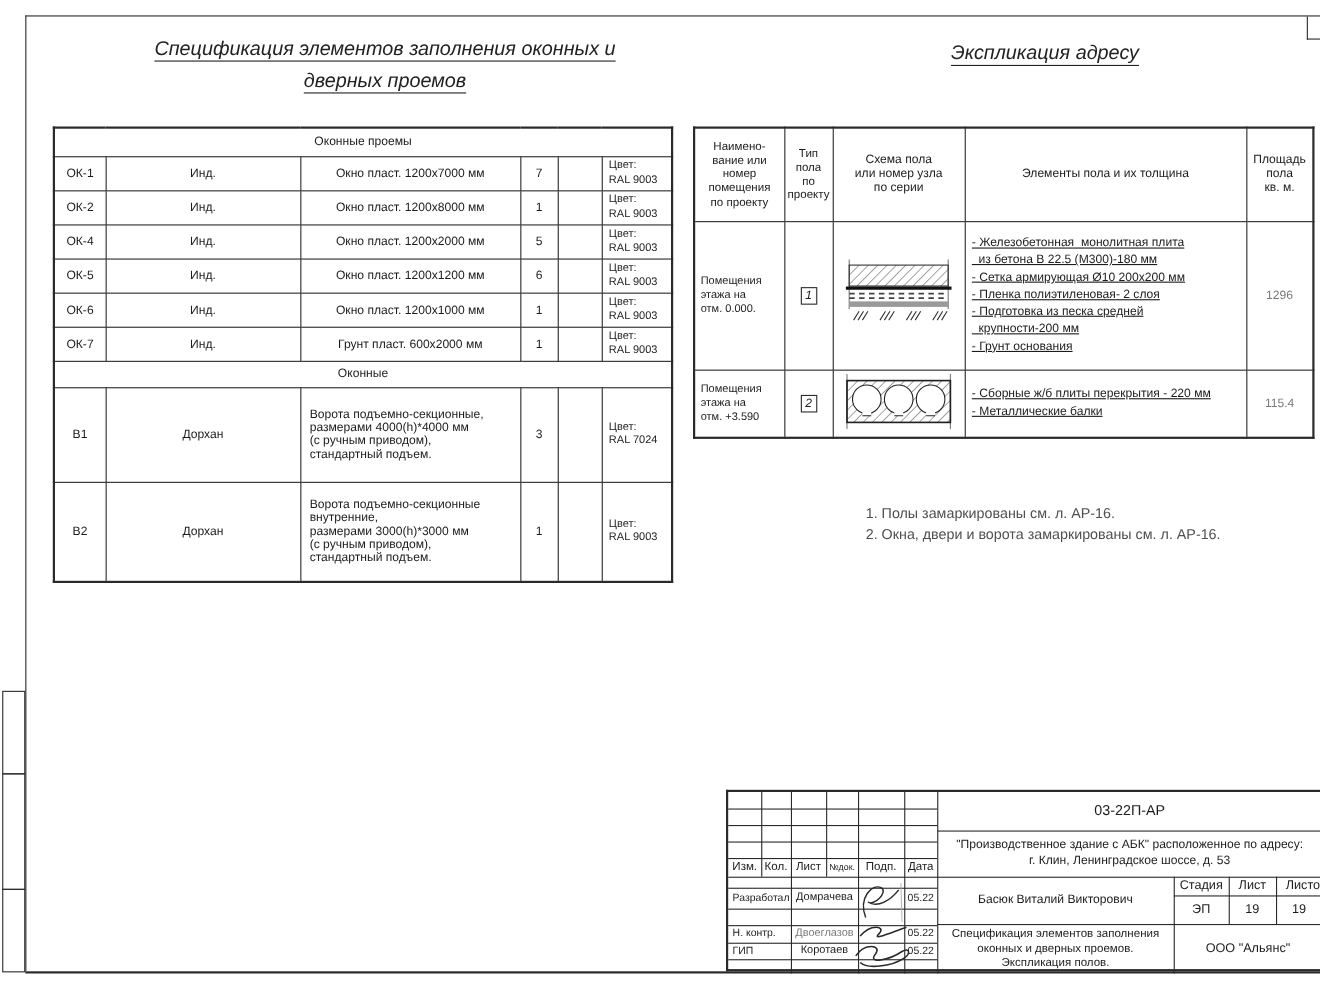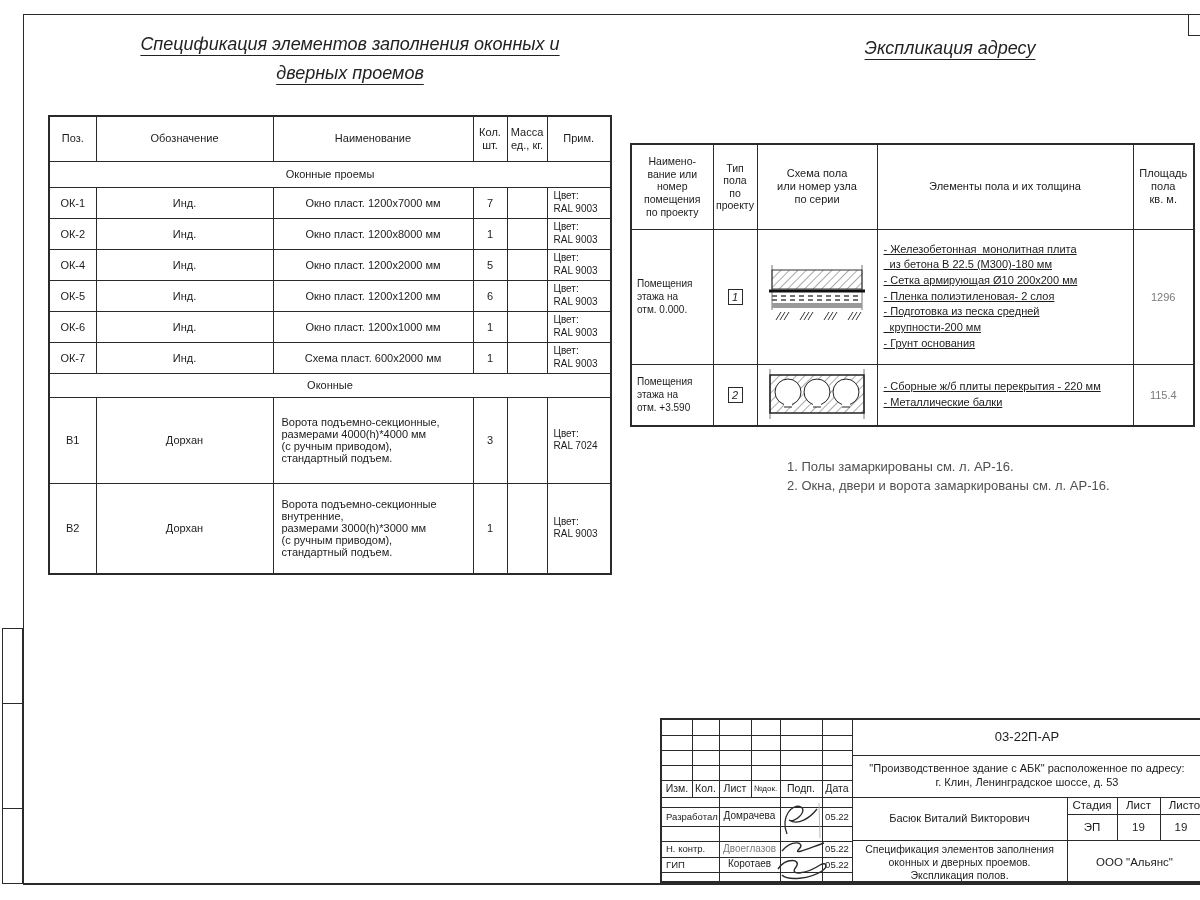--- a/index.html
+++ b/index.html
@@ -70,30 +70,20 @@
   <table class="grid abs" style="left:48px; top:115px; width:562px;">
     <colgroup>
         <col style="width:47px">
         <col style="width:177px">
         <col style="width:200px">
       <col style="width:34px">
         <col style="width:40px">
         <col style="width:64px">
       </colgroup>
     <tbody>
-        <tr class="hdr" style="height:45px">
-      <td class="pre">Поз.</td>
-      <td class="pre">Обозначение</td>
-      <td class="pre">Наименование</td>
-      <td class="pre">Кол.
-шт.</td>
-      <td class="pre">Масса
-ед., кг.</td>
-      <td class="pre">Прим.</td>
-    </tr>
     <tr class="sec-row" style="height:26px">
       <td colspan="6">Оконные проемы</td>
     </tr>
     <tr style="height:31px">
       <td>ОК-1</td>
       <td>Инд.</td>
       <td>Окно пласт. 1200х7000 мм</td>
       <td>7</td>
       <td></td>
       <td class="note-cell pre">Цвет:
@@ -131,21 +121,21 @@
       <td>Инд.</td>
       <td>Окно пласт. 1200х1000 мм</td>
       <td>1</td>
       <td></td>
       <td class="note-cell pre">Цвет:
 RAL 9003</td>
     </tr>
     <tr style="height:31px">
       <td>ОК-7</td>
       <td>Инд.</td>
-      <td>Схема пласт. 600х2000 мм</td>
+      <td>Грунт пласт. 600х2000 мм</td>
       <td>1</td>
       <td></td>
       <td class="note-cell pre">Цвет:
 RAL 9003</td>
     </tr>
     <tr class="sec-row" style="height:24px">
       <td colspan="6">Оконные</td>
     </tr>
     <tr style="height:86px">
       <td>В1</td>
@@ -168,21 +158,21 @@
 (с ручным приводом),
 стандартный подъем.</td>
       <td>1</td>
       <td></td>
       <td class="note-cell pre">Цвет:
 RAL 9003</td>
     </tr>
   </tbody>
     </table>
 
-  <table class="grid abs" style="left:630px; top:115px; width:563px;margin-top:28px;">
+  <table class="grid abs" style="left:630px; top:115px; width:563px;">
     <colgroup>
         <col style="width:82px">
         <col style="width:44px">
         <col style="width:120px">
       <col style="width:256px">
         <col style="width:61px">
       </colgroup>
     <tbody>
         <tr class="hdr" style="height:85px">
       <td class="pre" style="font-size:10.5px">Наимено-

